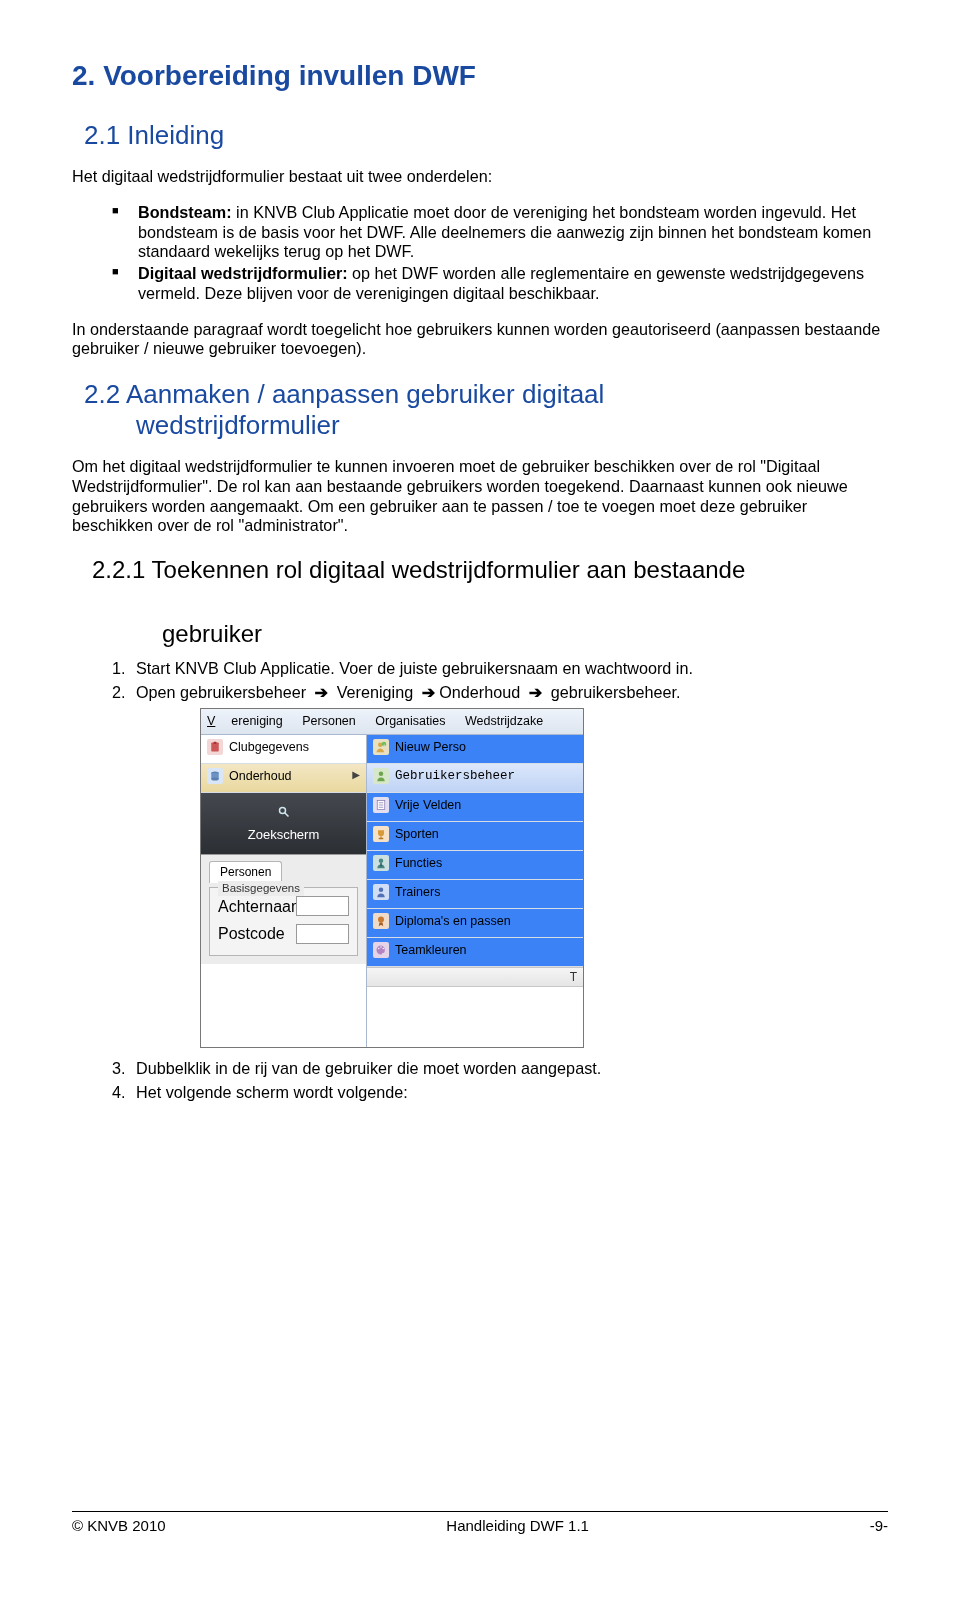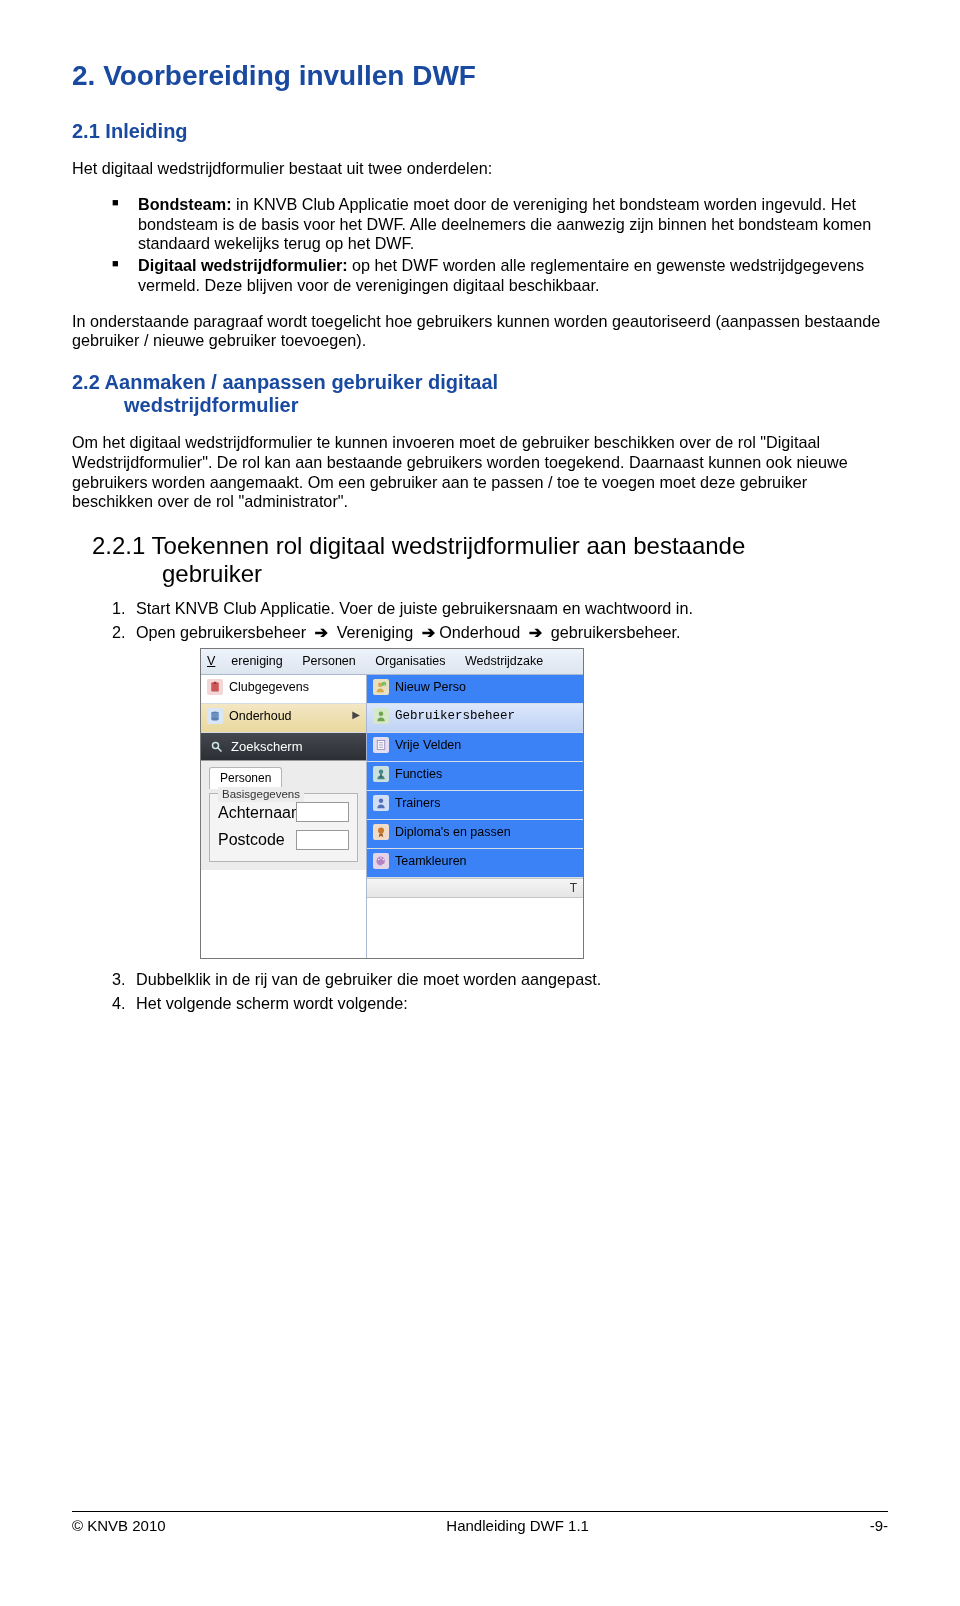--- a/index.html
+++ b/index.html
@@ -17,37 +17,38 @@
     position: relative;
   }
   h1.sec {
     color: #1a4aa0;
     font-size: 28px;
     font-weight: bold;
     margin: 12px 0 28px 0;
   }
   h2.subsec {
     color: #1a4aa0;
-    font-size: 20px;
-    font-weight: bold;
-    margin: 20px 0 16px 0;
+    font-size: 26px;
+    font-weight: normal;
+    margin: 20px 0 16px 12px;
   }
   h2.subsec .ind {
     display: block;
     margin-left: 52px;
   }
   h3.subsub {
     color: #000;
     font-size: 24px;
     font-weight: normal;
     margin: 20px 0 10px 20px;
   }
   h3.subsub .ind {
     display: block;
     margin-left: 70px;
+    margin-top: 36px;
   }
   p {
     font-size: 16.2px;
     line-height: 1.22;
     margin: 0 0 16px 0;
   }
   ul.bul {
     list-style: none;
     padding: 0 0 0 40px;
     margin: 0 0 16px 0;
@@ -146,23 +147,23 @@
   .ic-sport { background: #f7e2c8; }
   .ic-func { background: #cce0e0; }
   .ic-train { background: #d2def5; }
   .ic-dipl { background: #f0dbc8; }
   .ic-team { background: #e5d4e8; }
   .icon svg { width: 12px; height: 12px; }
 
   .zoek-head {
     background: linear-gradient(#45494f, #2b2f34);
     color: #fff;
-    padding: 5px 8px;
+    padding: 11px 8px;
     font-size: 13px;
-    display: flex; align-items: center; gap: 6px;
+    display: flex; align-items: center; gap: 6px; flex-direction: column;
   }
   .zoek-body {
     background: #ececec;
     padding: 6px 8px 8px 8px;
     border-top: 1px solid #999;
     font-size: 12px;
   }
   .tabs {
     margin-bottom: 4px;
   }
@@ -347,20 +348,30 @@
                   <svg viewBox="0 0 16 16">
                     <rect x="3" y="2" width="10" height="12" fill="#fff" stroke="#8879b0"></rect>
                     <line x1="5" y1="5" x2="11" y2="5" stroke="#8879b0"></line>
                     <line x1="5" y1="8" x2="11" y2="8" stroke="#8879b0"></line>
                     <line x1="5" y1="11" x2="11" y2="11" stroke="#8879b0"></line>
                   </svg>
                 </span>
               <span>Vrije Velden</span>
             </div>
             <div class="row">
+              <span class="icon ic-sport">
+                  <svg viewBox="0 0 16 16">
+                    <path d="M4 3h8v4a4 4 0 01-8 0z" fill="#d99b3a"></path>
+                    <rect x="7" y="11" width="2" height="3" fill="#d99b3a"></rect>
+                    <rect x="5" y="13" width="6" height="2" fill="#b07a25"></rect>
+                  </svg>
+                </span>
+              <span>Sporten</span>
+            </div>
+            <div class="row">
               <span class="icon ic-func">
                   <svg viewBox="0 0 16 16">
                     <circle cx="8" cy="5" r="3" fill="#4a8686"></circle>
                     <path d="M3 15c0-3 2-5 5-5s5 2 5 5" fill="#4a8686"></path>
                     <rect x="7" y="8" width="2" height="5" fill="#2f5c5c"></rect>
                   </svg>
                 </span>
               <span>Functies</span>
             </div>
             <div class="row">

